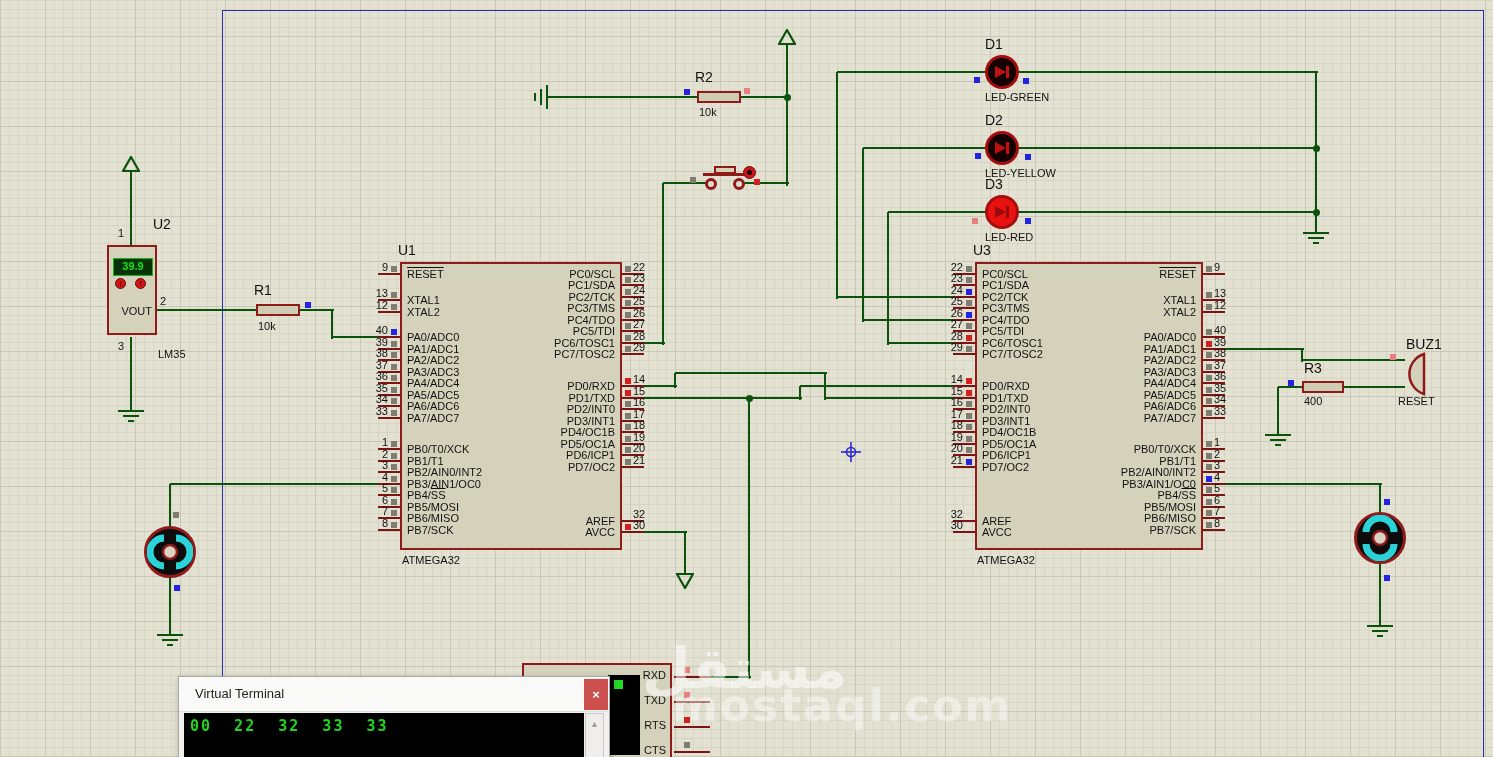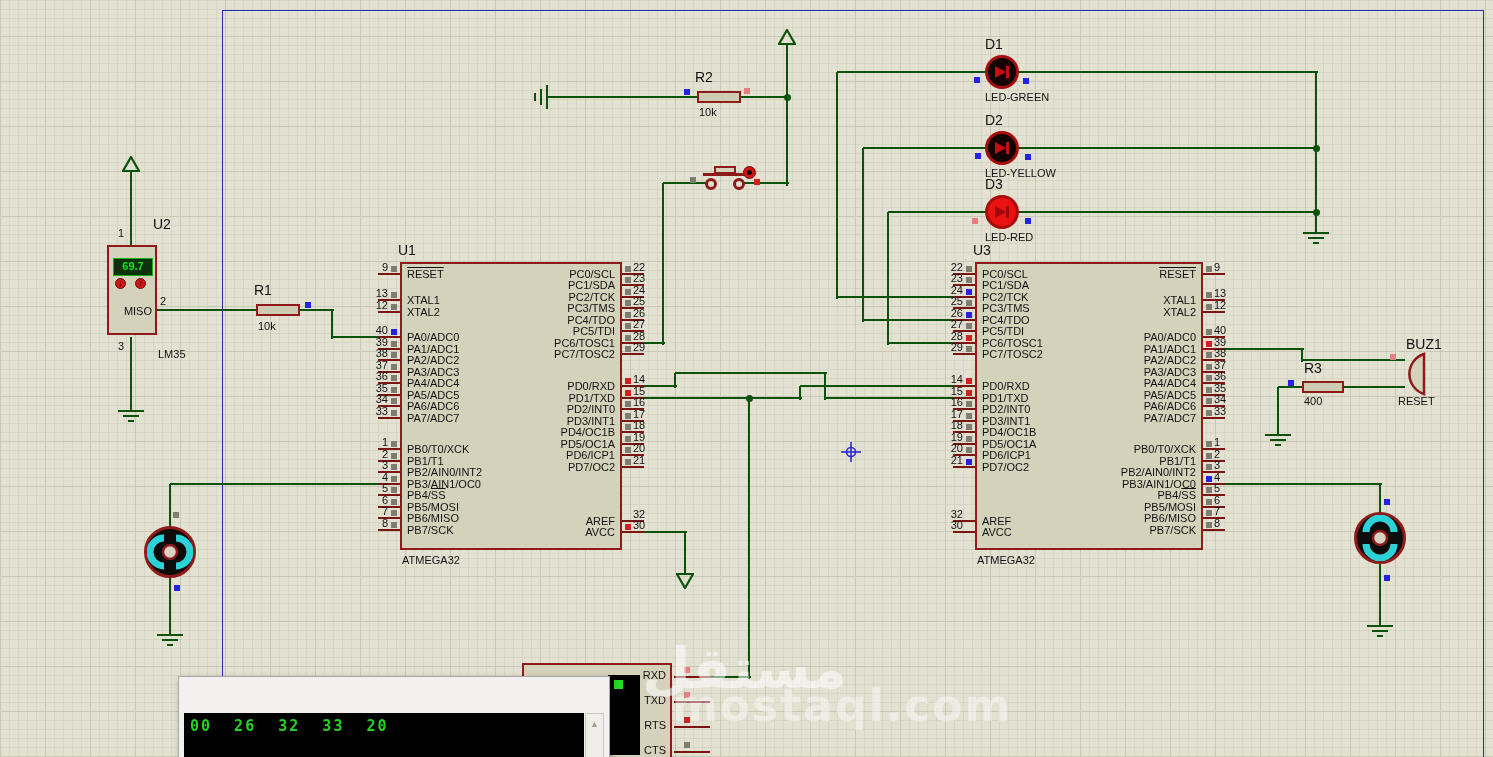--- a/index.html
+++ b/index.html
@@ -50,24 +50,24 @@
 
 <div id="canvas">
 
   <div class="sheet" style="left:222px;top:10px;width:1261px;height:1px"></div>
   <div class="sheet" style="left:222px;top:10px;width:1px;height:747px"></div>
   <div class="sheet" style="left:1483px;top:10px;width:1px;height:747px"></div>
 
   <div class="lbl ref" style="left:153px;top:216px">U2</div>
   <div class="lbl" style="left:118px;top:227px">1</div>
   <div class="lm35">
-    <div class="lm35-disp">69.7</div>
+    <div class="lm35-disp">39.9</div>
     <div class="lm35-btn" style="left:6px;top:31px">↓</div>
     <div class="lm35-btn" style="left:26px;top:31px">↑</div>
-    <div class="lbl" style="left:7px;top:58px;width:36px;text-align:right">MISO</div>
+    <div class="lbl" style="left:7px;top:58px;width:36px;text-align:right">VOUT</div>
   </div>
   <div class="lbl" style="left:160px;top:295px">2</div>
   <div class="lbl" style="left:118px;top:340px">3</div>
   <div class="lbl" style="left:158px;top:348px">LM35</div>
 
   <div class="lbl ref" style="left:254px;top:282px">R1</div>
   <div class="res-body" style="left:256px;top:304px;width:44px;height:12px"></div>
   <div class="lbl" style="left:258px;top:320px">10k</div>
 
   <div class="lbl ref" style="left:695px;top:69px">R2</div>
@@ -134,22 +134,26 @@
   <svg class="abs" style="left:841px;top:442px;z-index:50" width="20" height="20">
     <line x1="10" y1="0" x2="10" y2="20" stroke="#2a2ad0" stroke-width="1.6"></line>
     <line x1="0" y1="10" x2="20" y2="10" stroke="#2a2ad0" stroke-width="1.6"></line>
     <circle cx="10" cy="10" r="4.5" fill="none" stroke="#2a2ad0" stroke-width="1.6"></circle>
   </svg>
 
   <div class="wm" style="left:642px;top:636px;font-size:56px">مستقل</div>
   <div class="wm" style="left:672px;top:680px;font-size:44px;letter-spacing:2px;color:rgba(255,255,255,.45)">mostaql.com</div>
 
   <div class="vt-win">
+    <div class="vt-title">
+      <span>Virtual Terminal</span>
+      <div class="vt-close">×</div>
+    </div>
     <div class="vt-screen">
-      <span class="vt-text">00  26  32  33  20</span>
+      <span class="vt-text">00  22  32  33  33</span>
     </div>
     <div class="vt-scroll">
       <div class="vt-scroll-up">▲</div>
     </div>
   </div>
 
 <div class="wire" style="left: 130px; top: 172px; width: 2px; height: 76px;"></div>
     <div class="wire" style="left: 130px; top: 337px; width: 2px; height: 75px;"></div>
     <div class="wire" style="top: 309px; left: 155px; width: 103px; height: 2px;"></div>
     <div class="wire" style="top: 309px; left: 300px; width: 34px; height: 2px;"></div>

